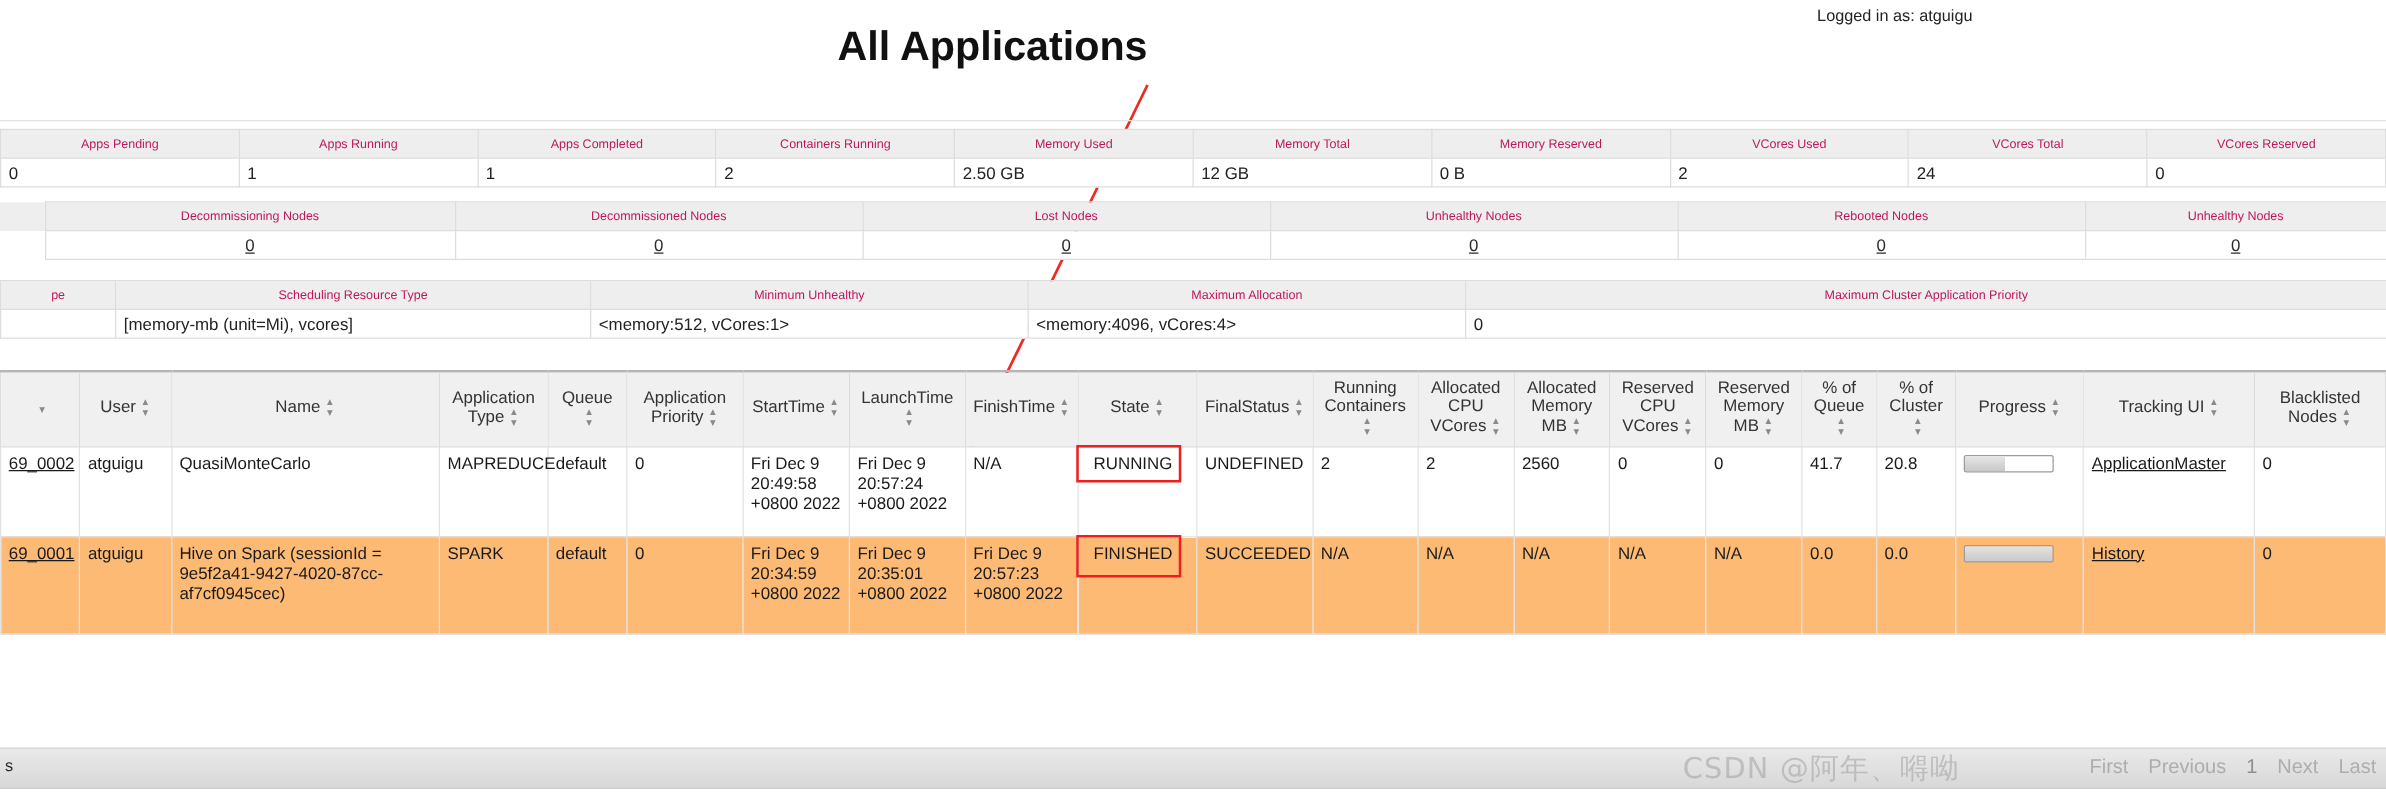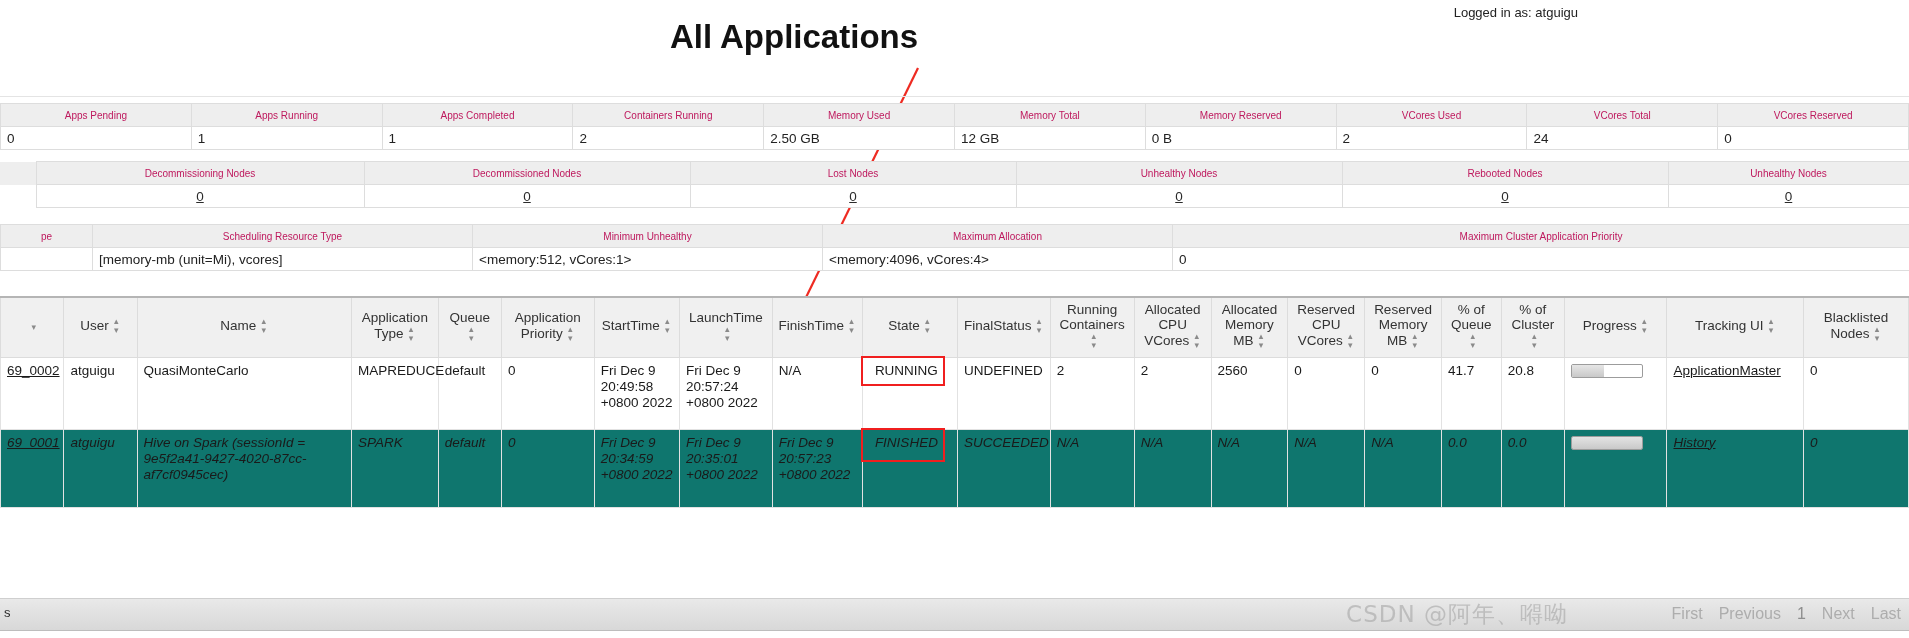--- a/index.html
+++ b/index.html
@@ -149,21 +149,21 @@
   table.apps tbody td {
     border: 1px solid #e2e2e2;
     border-top: none;
     vertical-align: top;
     padding: 5px 6px;
     color: #1a1a1a;
     font-size: 13.5px;
     line-height: 16px;
   }
   tr.row-even td { background: #ffffff; }
-  tr.row-odd td  { background: #0f766e; font-style: italic; }
+  tr.row-odd td  { background: #fdba74; }
   td.idcell { text-align: left; padding-left: 0px; }
   td.idcell a, a.link {
     color: #1a1a1a;
     text-decoration: underline;
   }
   .hl-cell { position: relative; }
   .hl-box {
     position: absolute;
     border: 2.5px solid #f01f1f;
     pointer-events: none;

